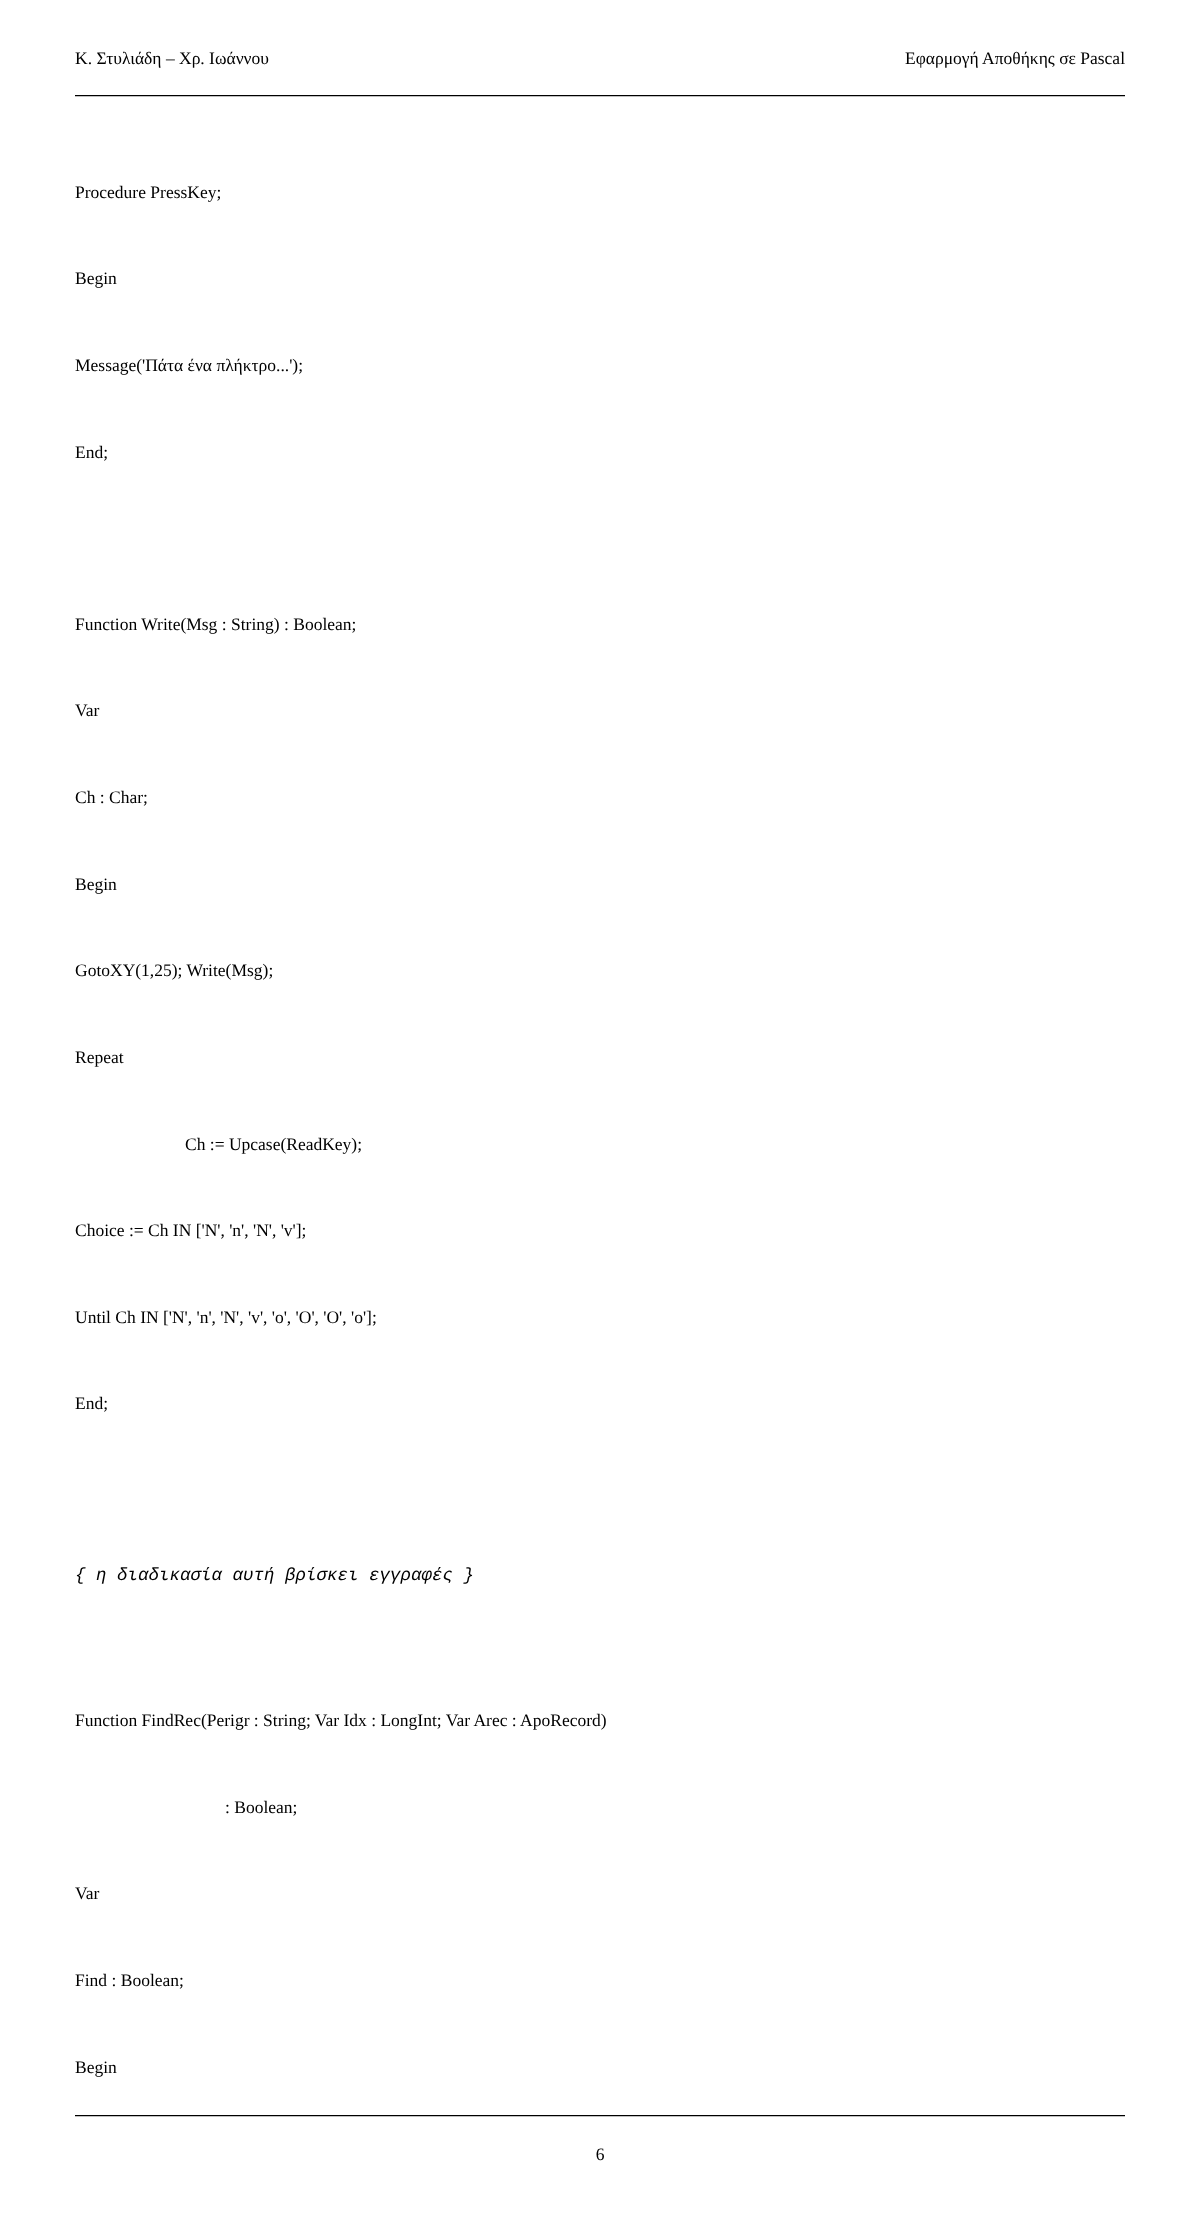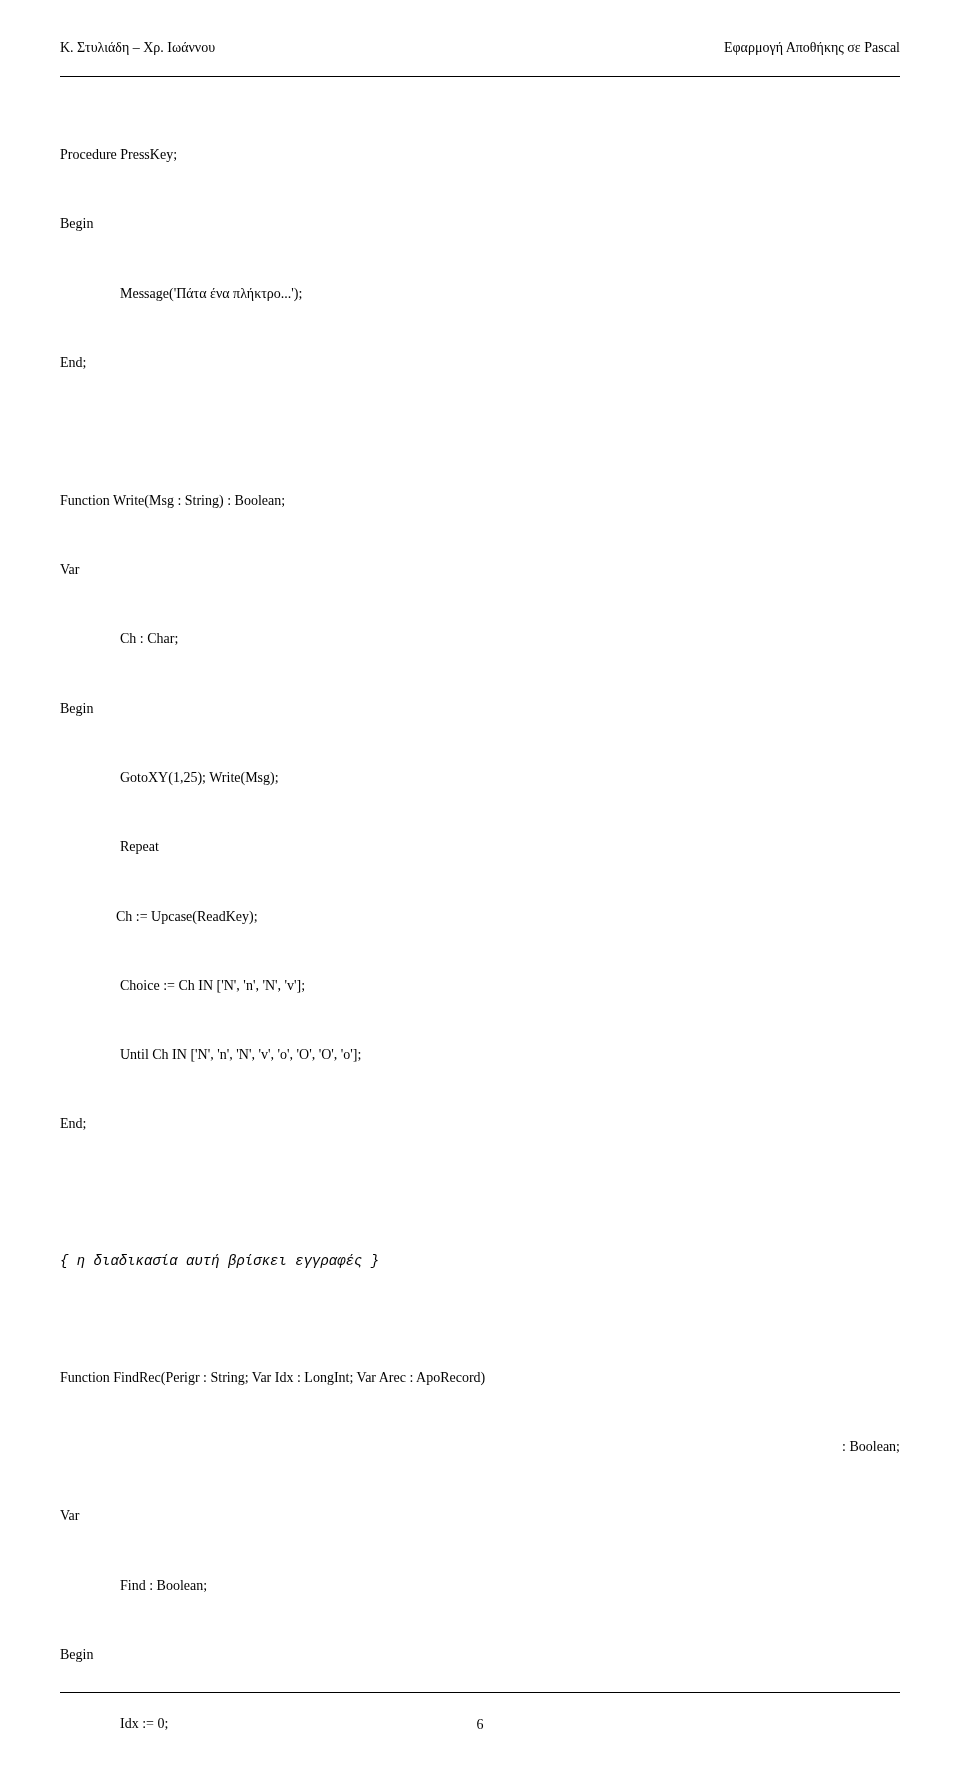--- a/index.html
+++ b/index.html
@@ -48,25 +48,24 @@
 
     .code-line {
       display: block;
     }
 
     .bold {
       font-weight: normal;
     }
 
     .indent1 {
-      margin-left: 60px;
     }
 
     .indent2 {
-      margin-left: 56px;
+      margin-left: 88px;
     }
 
     .comment {
       font-style: italic;
       font-family: Liberation Mono, monospace;
     }
 
     .page-footer {
       position: absolute;
       bottom: 40px;
@@ -121,25 +120,24 @@
   <br>
 
   
   <div class="code-block">
     <span class="code-line comment">{ η διαδικασία αυτή βρίσκει εγγραφές }</span>
   </div>
 
   
   <div class="code-block">
     <span class="code-line bold">Function FindRec(Perigr : String; Var Idx : LongInt; Var Arec : ApoRecord)</span>
-    <span class="code-line" style="margin-left:120px;text-align:right;">: Boolean;</span>
+    <span class="code-line" style="margin-left:120px;">: Boolean;</span>
     <span class="code-line">Var</span>
     <span class="code-line indent1">Find : Boolean;</span>
     <span class="code-line">Begin</span>
-    <span class="code-line indent1">Idx := 0;</span>
     
     
     
     
     
     
     
     
     
     

